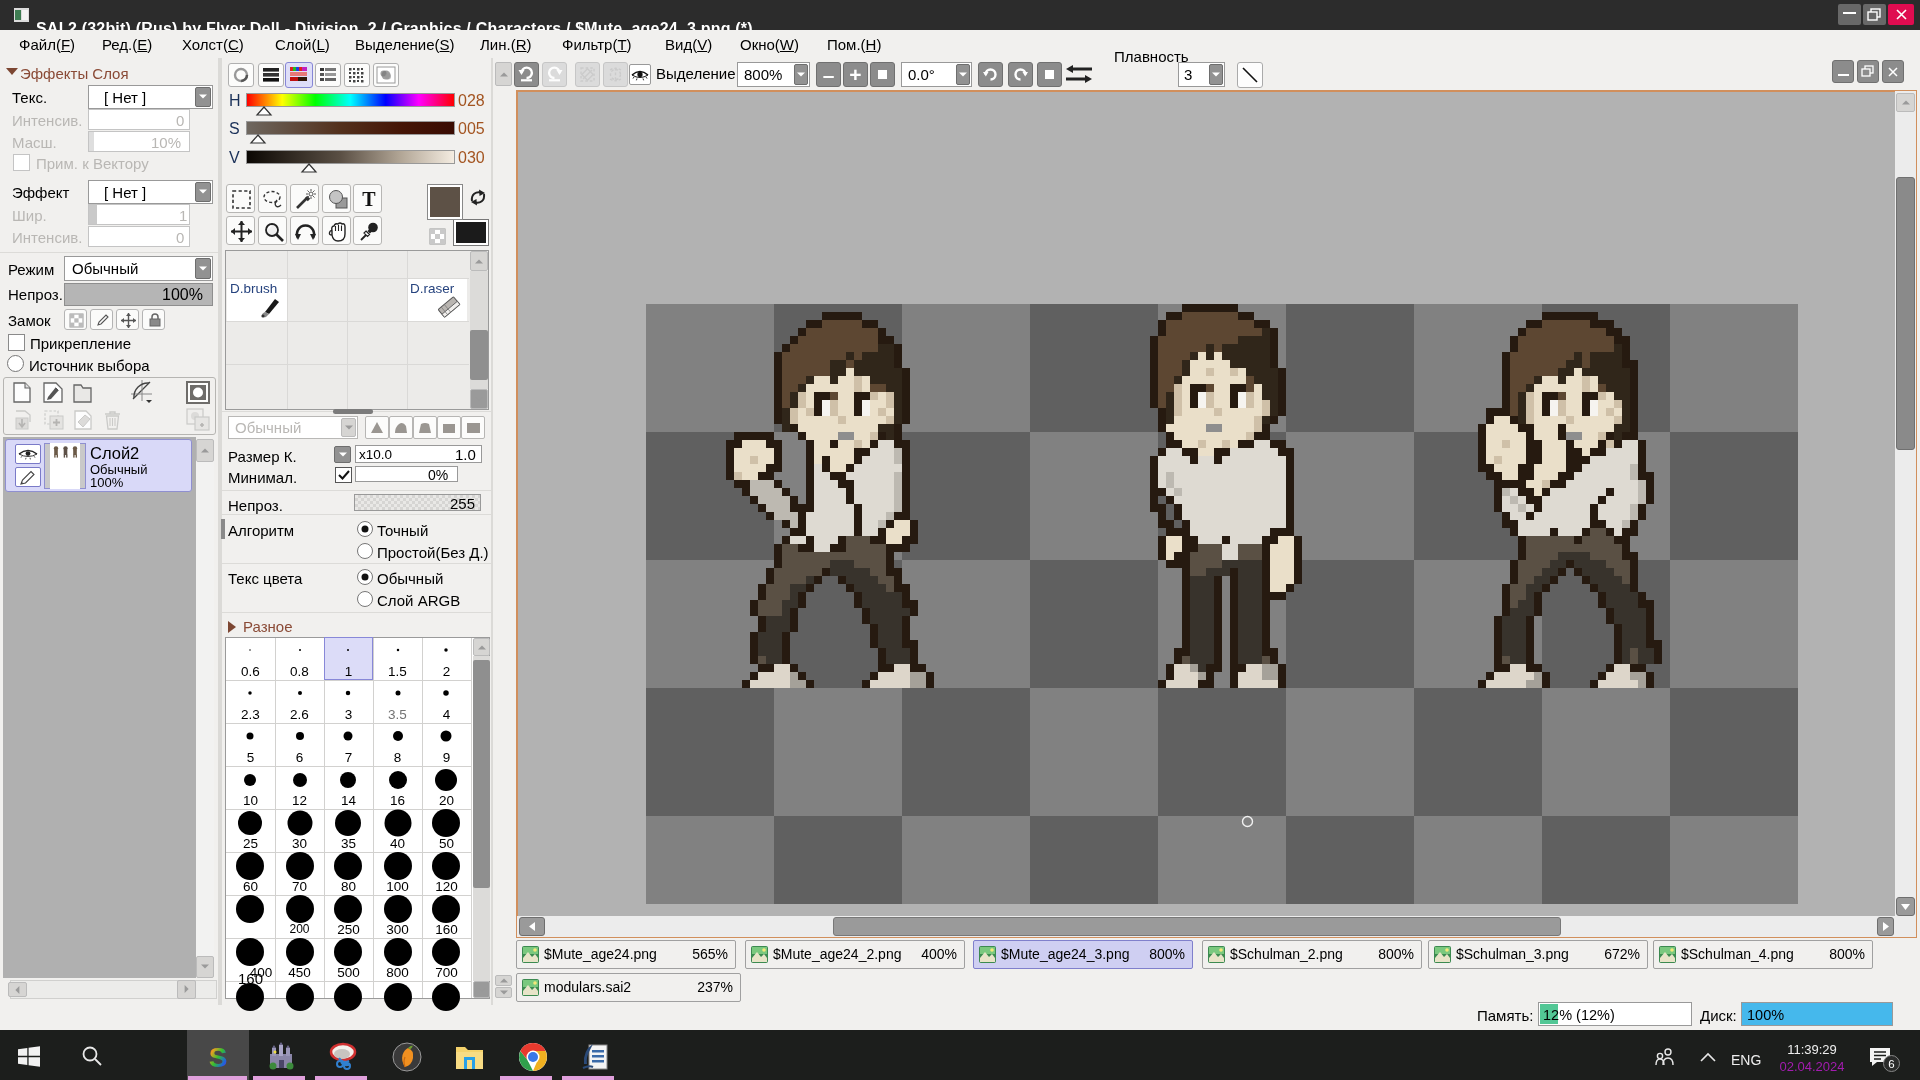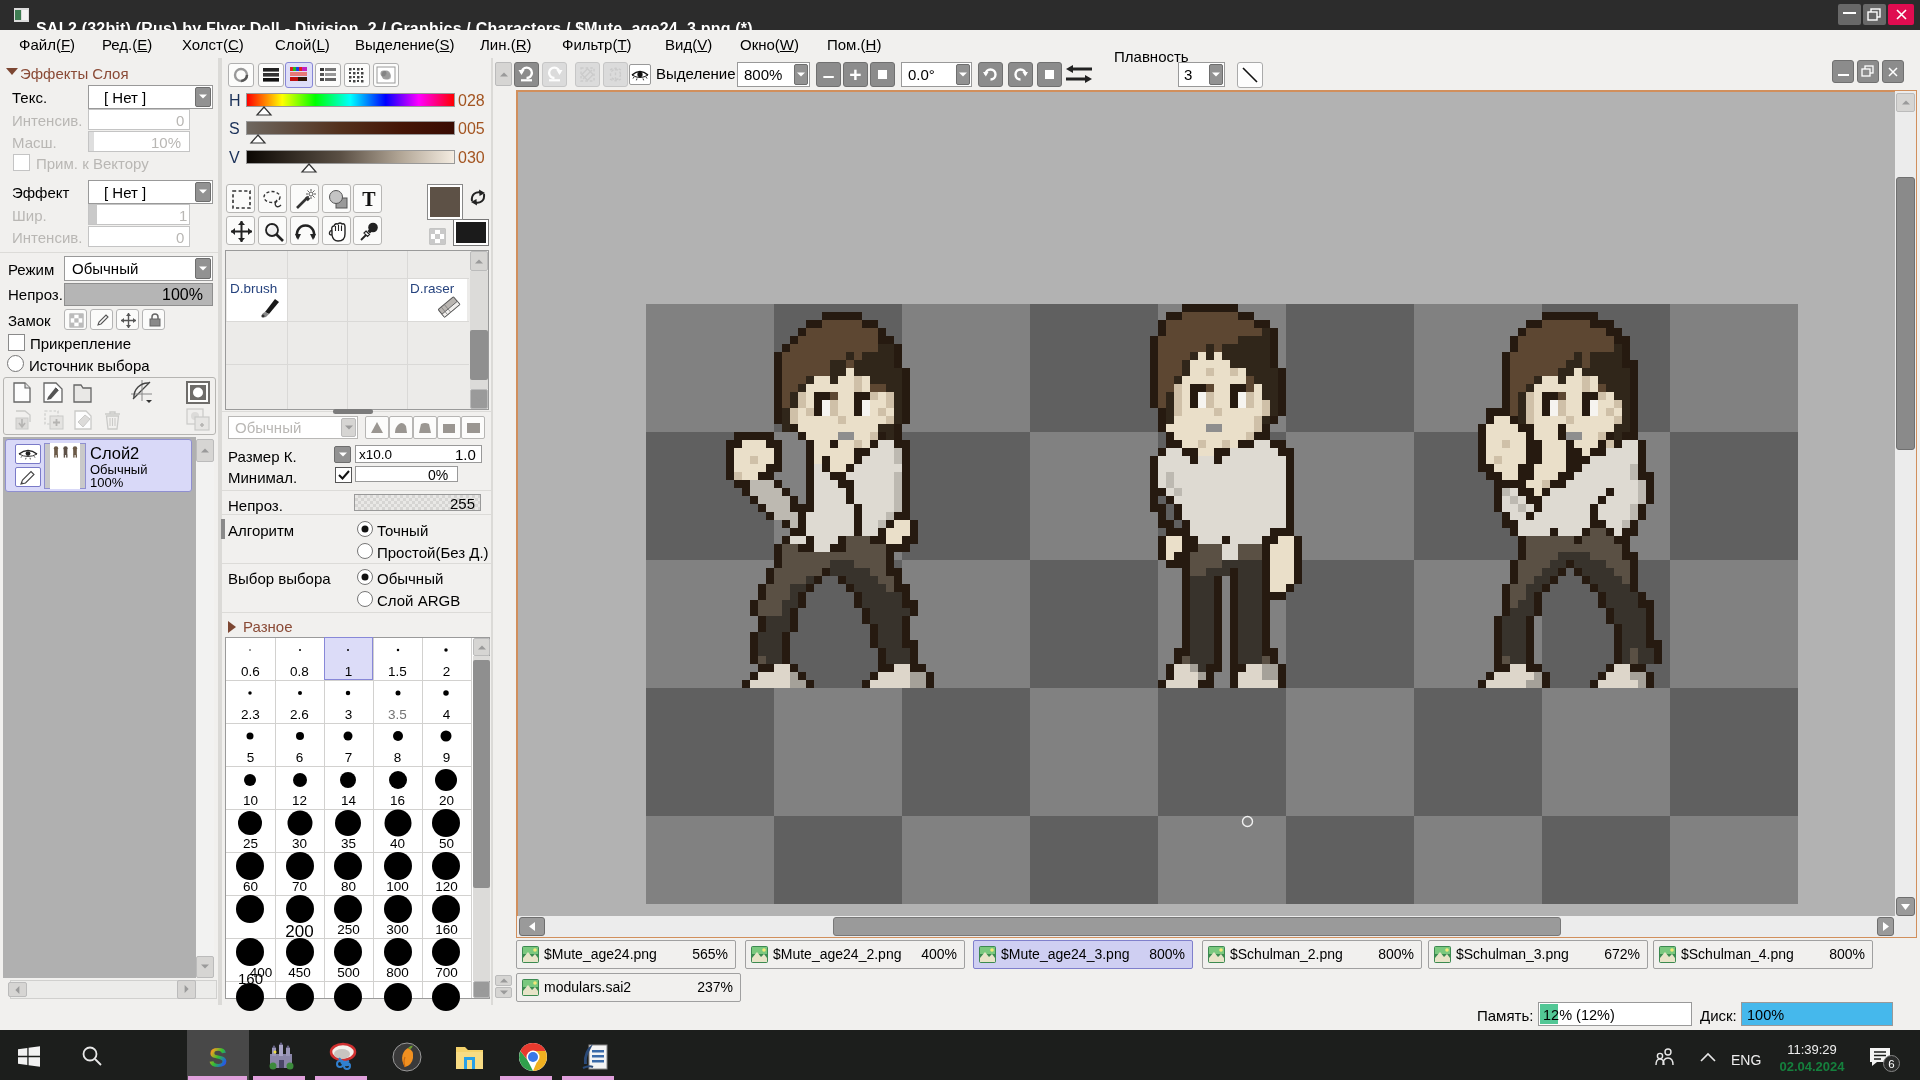--- a/index.html
+++ b/index.html
@@ -566,21 +566,21 @@
 <div class="ab" style="left:354px;top:494px;width:127px;height:17px;border:1px solid #999;
  background:repeating-conic-gradient(#d6d5d3 0% 25%, #e9e8e6 0% 50%) 0 0/6px 6px;"></div>
 <div class="ab" style="left:450px;top:495px;font-size:15px;color:#000;">255</div>
 <div class="sep" style="left:222px;top:514px;width:269px;"></div>
 <div class="lbl" style="left:228px;top:522px;">Алгоритм</div>
 <div class="radio sel" style="left:357px;top:521px;width:16px;height:16px;"></div>
 <div class="lbl" style="left:377px;top:522px;">Точный</div>
 <div class="radio" style="left:357px;top:543px;width:16px;height:16px;"></div>
 <div class="lbl" style="left:377px;top:544px;">Простой(Без Д.)</div>
 <div class="sep" style="left:222px;top:563px;width:269px;"></div>
-<div class="lbl" style="left:228px;top:570px;">Выбор выбора</div>
+<div class="lbl" style="left:228px;top:570px;">Текс цвета</div>
 <div class="radio sel" style="left:357px;top:569px;width:16px;height:16px;"></div>
 <div class="lbl" style="left:377px;top:570px;">Обычный</div>
 <div class="radio" style="left:357px;top:591px;width:16px;height:16px;"></div>
 <div class="lbl" style="left:377px;top:592px;">Слой ARGB</div>
 <div class="sep" style="left:222px;top:612px;width:269px;"></div>
 <div class="ab" style="left:228px;top:621px;width:0;height:0;border:6px solid transparent;border-left:8px solid #7c4632;"></div>
 <div class="ab" style="left:243px;top:618px;font-size:15px;color:#8a4a36;">Разное</div>
 <div class="ab" style="left:221px;top:519px;width:4px;height:20px;background:#8a8a8a;"></div>
 
 <div class="ab" style="left:225px;top:637px;width:265px;height:362px;background:#fff;border:1px solid #9a9a9a;"></div>
@@ -669,21 +669,21 @@
 <div class="ab" style="left:275px;top:836px;width:49px;text-align:center;font-size:13.5px;color:#000;">30</div>
 <div class="ab" style="left:324px;top:836px;width:49px;text-align:center;font-size:13.5px;color:#000;">35</div>
 <div class="ab" style="left:373px;top:836px;width:49px;text-align:center;font-size:13.5px;color:#000;">40</div>
 <div class="ab" style="left:422px;top:836px;width:49px;text-align:center;font-size:13.5px;color:#000;">50</div>
 <div class="ab" style="left:226px;top:879px;width:49px;text-align:center;font-size:13.5px;color:#000;">60</div>
 <div class="ab" style="left:275px;top:879px;width:49px;text-align:center;font-size:13.5px;color:#000;">70</div>
 <div class="ab" style="left:324px;top:879px;width:49px;text-align:center;font-size:13.5px;color:#000;">80</div>
 <div class="ab" style="left:373px;top:879px;width:49px;text-align:center;font-size:13.5px;color:#000;">100</div>
 <div class="ab" style="left:422px;top:879px;width:49px;text-align:center;font-size:13.5px;color:#000;">120</div>
 <div class="ab" style="left:226px;top:970px;width:49px;text-align:center;font-size:15px;color:#000;">160</div>
-<div class="ab" style="left:275px;top:922px;width:49px;text-align:center;font-size:17px;color:#000;">200</div>
+<div class="ab" style="left:275px;top:922px;width:49px;text-align:center;font-size:12px;color:#000;">200</div>
 <div class="ab" style="left:324px;top:922px;width:49px;text-align:center;font-size:13.5px;color:#000;">250</div>
 <div class="ab" style="left:373px;top:922px;width:49px;text-align:center;font-size:13.5px;color:#000;">300</div>
 <div class="ab" style="left:422px;top:922px;width:49px;text-align:center;font-size:13.5px;color:#000;">160</div>
 <div class="ab" style="left:226px;top:965px;width:49px;text-align:center;font-size:13.5px;color:#000;padding-left:21px;">400</div>
 <div class="ab" style="left:275px;top:965px;width:49px;text-align:center;font-size:13.5px;color:#000;">450</div>
 <div class="ab" style="left:324px;top:965px;width:49px;text-align:center;font-size:13.5px;color:#000;">500</div>
 <div class="ab" style="left:373px;top:965px;width:49px;text-align:center;font-size:13.5px;color:#000;">800</div>
 <div class="ab" style="left:422px;top:965px;width:49px;text-align:center;font-size:13.5px;color:#000;">700</div>
 
 <div class="larr" style="left:473px;top:638px;width:17px;height:18px;transform:scaleY(-1);"></div>
@@ -1944,18 +1944,18 @@
  <circle cx="13" cy="4" r="3" fill="none" stroke="#e8e8e8" stroke-width="1.4"></circle>
  <path d="M8 17 Q8 10 13 10 Q18 10 18 17" fill="none" stroke="#e8e8e8" stroke-width="1.4"></path>
  <circle cx="5" cy="8" r="2.6" fill="none" stroke="#e8e8e8" stroke-width="1.4"></circle>
  <path d="M1 17 Q1 11 5 11 Q9 11 9 17" fill="none" stroke="#e8e8e8" stroke-width="1.4"></path>
 </svg>
 <svg style="left:1700px;top:1053px;" width="16" height="9" viewBox="0 0 16 9">
     <path d="M1 8 L8 1 L15 8" fill="none" stroke="#e8e8e8" stroke-width="1.6"></path>
   </svg>
 <div class="ab" style="left:1731px;top:1052px;font-size:14px;color:#eee;">ENG</div>
 <div class="ab" style="left:1772px;top:1042px;width:80px;text-align:center;font-size:13px;color:#eee;">11:39:29</div>
-<div class="ab" style="left:1772px;top:1059px;width:80px;text-align:center;font-size:13px;color:#15803d;font-weight:bold;">02.04.2024</div>
+<div class="ab" style="left:1772px;top:1059px;width:80px;text-align:center;font-size:13px;color:#a21caf;">02.04.2024</div>
 <svg style="left:1869px;top:1047px;" width="24" height="22" viewBox="0 0 24 22">
  <path d="M1 1 H21 V15 H8 L3 19 V15 H1 Z" fill="#f4f4f4"></path>
  <path d="M5 5 H17 M5 8.5 H17 M5 12 H12" stroke="#1b1c1b" stroke-width="1.6"></path>
 </svg>
 <div class="ab" style="left:1883px;top:1055px;width:17px;height:17px;border-radius:50%;background:#2a2b2a;border:1px solid #888;color:#fff;font-size:11.5px;display:flex;align-items:center;justify-content:center;">6</div>
 
 </body></html>

